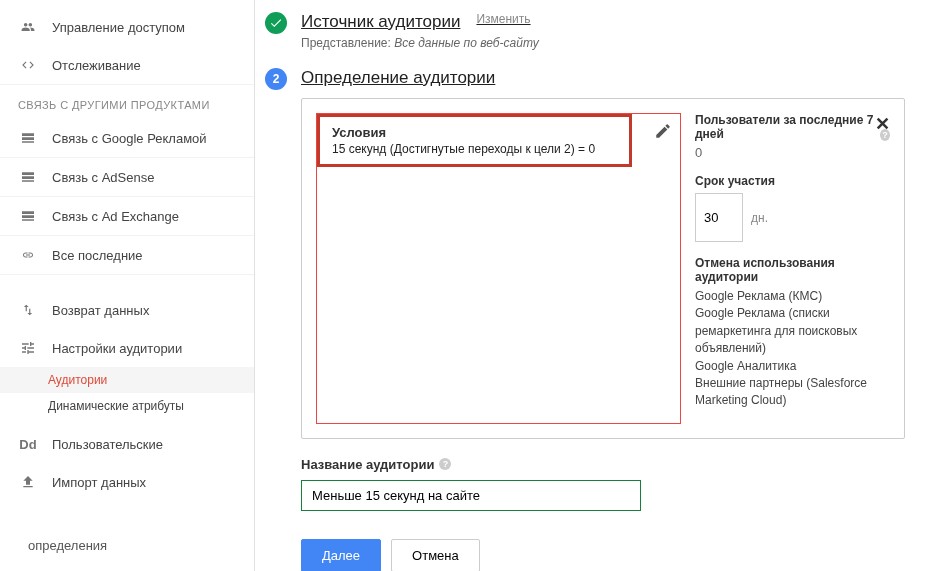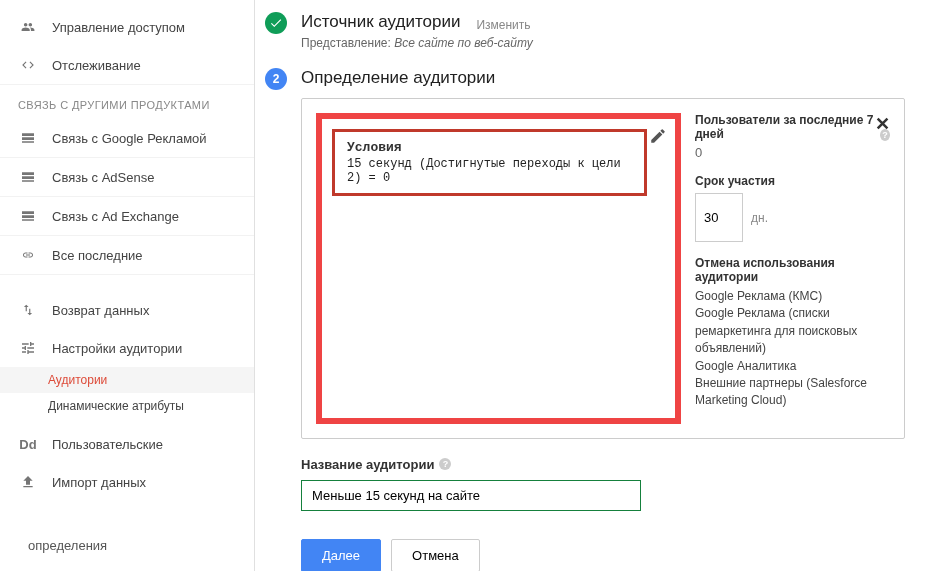--- a/index.html
+++ b/index.html
@@ -92,21 +92,22 @@
       font-weight: bold;
     }
     .step-circle.done { background: #0f9d58; }
     .step-circle.current { background: #4285f4; }
     .step-content { flex: 1; }
     .step-title {
       font-size: 17px;
       color: #212121;
       margin-bottom: 4px;
       display: flex;
-      align-items: flex-end;
+      align-items: flex-start;
+      text-decoration: underline;
     }
     .step-title .change-link {
       font-size: 12px;
       color: #888;
       margin-left: 16px;
       cursor: pointer;
     }
     .step-sub {
       font-size: 12px;
       color: #666;
@@ -116,25 +117,23 @@
     .definition-card {
       border: 1px solid #ccc;
       border-radius: 2px;
       padding: 14px;
       display: flex;
       gap: 14px;
       margin-top: 10px;
     }
     .def-left {
       flex: 1;
-      border: 6px solid #ef4444;
-      padding: 10px;
+      border: 1px solid #ef4444;
       position: relative;
       min-height: 270px;
-      font-family: Liberation Mono, monospace;
     }
     .edit-icon {
       position: absolute;
       top: 8px;
       right: 8px;
       cursor: pointer;
     }
     .edit-icon svg { fill: #555; width: 18px; height: 18px; }
     .cond-box {
       border: 3px solid #c0392b;
@@ -329,21 +328,21 @@
         <svg width="14" height="14" viewBox="0 0 24 24" fill="#fff">
             <path d="M9 16.2L4.8 12l-1.4 1.4L9 19 21 7l-1.4-1.4L9 16.2z"></path>
           </svg>
       </div>
       <div class="step-content">
         <div class="step-title">
           <span>Источник аудитории</span>
           <span class="change-link">Изменить</span>
         </div>
         <div class="step-sub">
-          <span>Представление: </span><span class="italic">Все сайте по веб-сайту</span>
+          <span>Представление: </span><span class="italic">Все данные по веб-сайту</span>
         </div>
       </div>
     </div>
 
     <div class="step-row" style="margin-bottom:6px">
       <div class="step-circle current">2</div>
       <div class="step-content">
         <div class="step-title">
           <span>Определение аудитории</span>
         </div>

